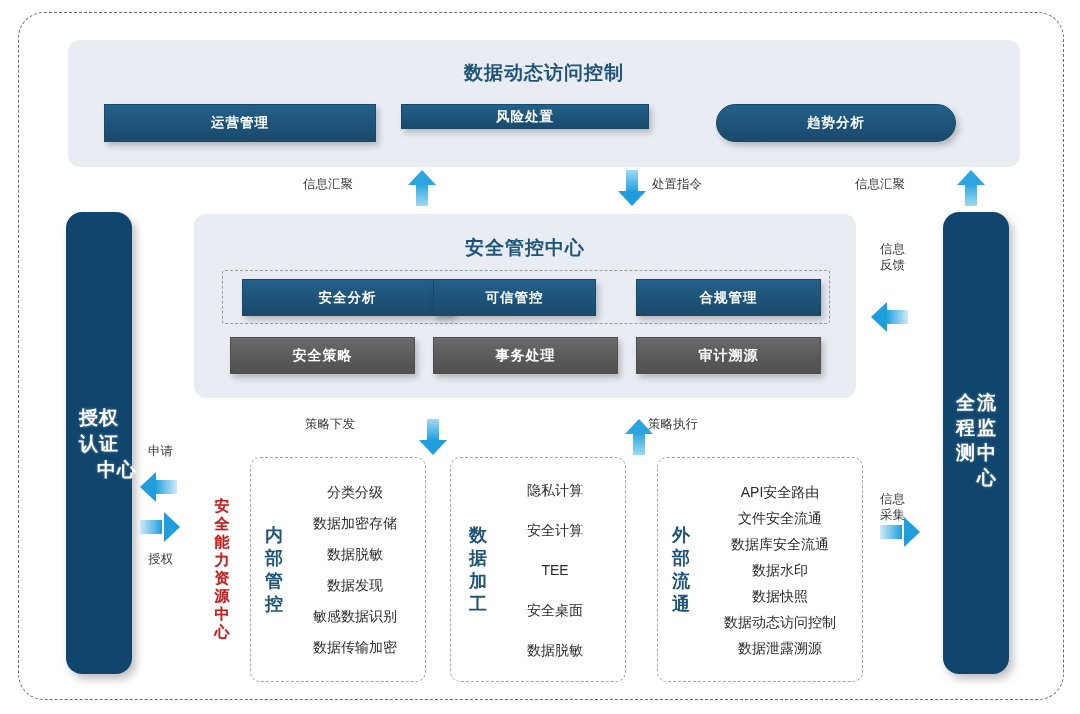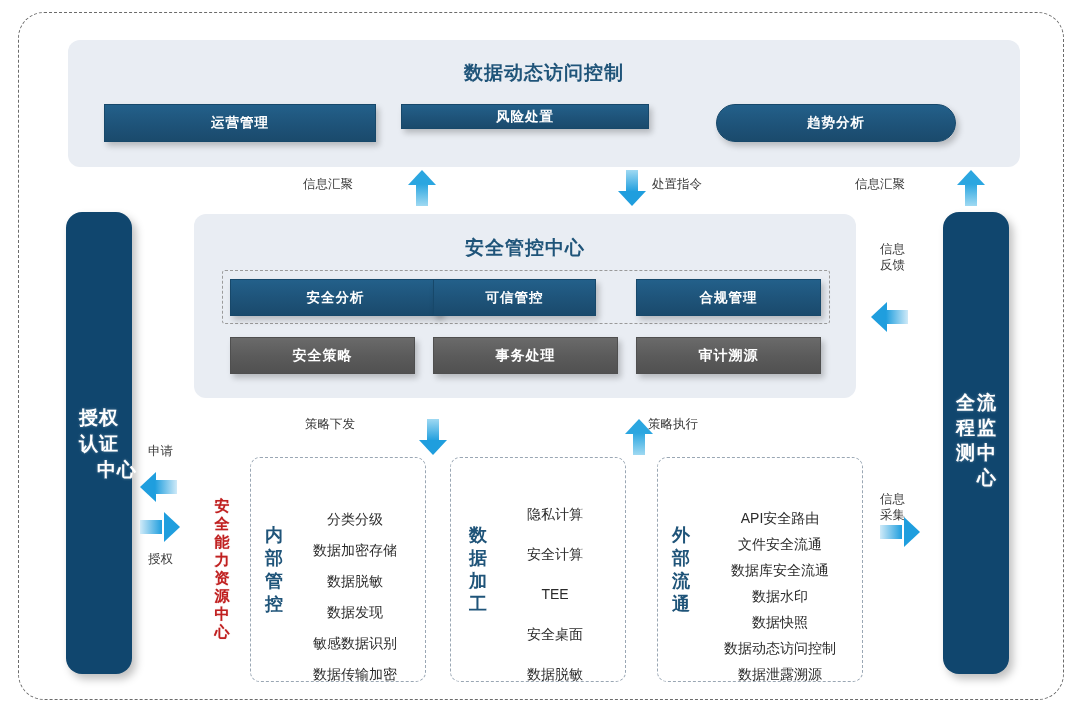--- a/index.html
+++ b/index.html
@@ -108,21 +108,21 @@
     position:absolute;box-sizing:border-box;
     border:1.4px dashed #9aa7b4;border-radius:10px;background:#ffffff;
   }
   .capbox-label{
     position:absolute;left:10px;top:0;height:100%;
     display:flex;flex-direction:column;align-items:center;justify-content:center;
     color:#1f5479;font-weight:bold;font-size:18px;line-height:23px;width:26px;
   }
   .capbox-items{
     position:absolute;left:40px;right:6px;top:0;height:100%;
-    display:flex;flex-direction:column;align-items:center;justify-content:flex-end;
+    display:flex;flex-direction:column;align-items:center;justify-content:center;
   }
   .capbox-items span{
     font-size:14px;color:#2b2b2b;line-height:1;white-space:nowrap;
   }
   .redlabel{
     position:absolute;color:#c02020;font-weight:bold;font-size:15px;line-height:18px;
     display:flex;flex-direction:column;align-items:center;width:20px;
     text-shadow:0 0 1px rgba(192,32,32,0.4);
   }
 </style>
@@ -161,21 +161,21 @@
   <div class="head"></div>
     <div class="shaft"></div>
 </div>
 
 <div class="panel" style="left:194px;top:214px;width:662px;height:184px;">
   <div class="panel-title" style="top:21px;">安全管控中心</div>
 </div>
 
 <div class="dash-wrap" style="left:222px;top:270px;width:608px;height:54px;"></div>
 
-<div class="bluebox" style="left:230px;top:279px;width:211px;height:37px;font-family:Liberation Serif, serif;">
+<div class="bluebox" style="left:242px;top:279px;width:211px;height:37px;font-family:Liberation Serif, serif;">
   <span>安全分析</span>
 </div>
 <div class="bluebox" style="left:433px;top:279px;width:163px;height:37px;">
   <span>可信管控</span>
 </div>
 <div class="bluebox" style="left:636px;top:279px;width:185px;height:37px;">
   <span>合规管理</span>
 </div>
 
 <div class="graybox" style="left:230px;top:337px;width:185px;height:37px;">

